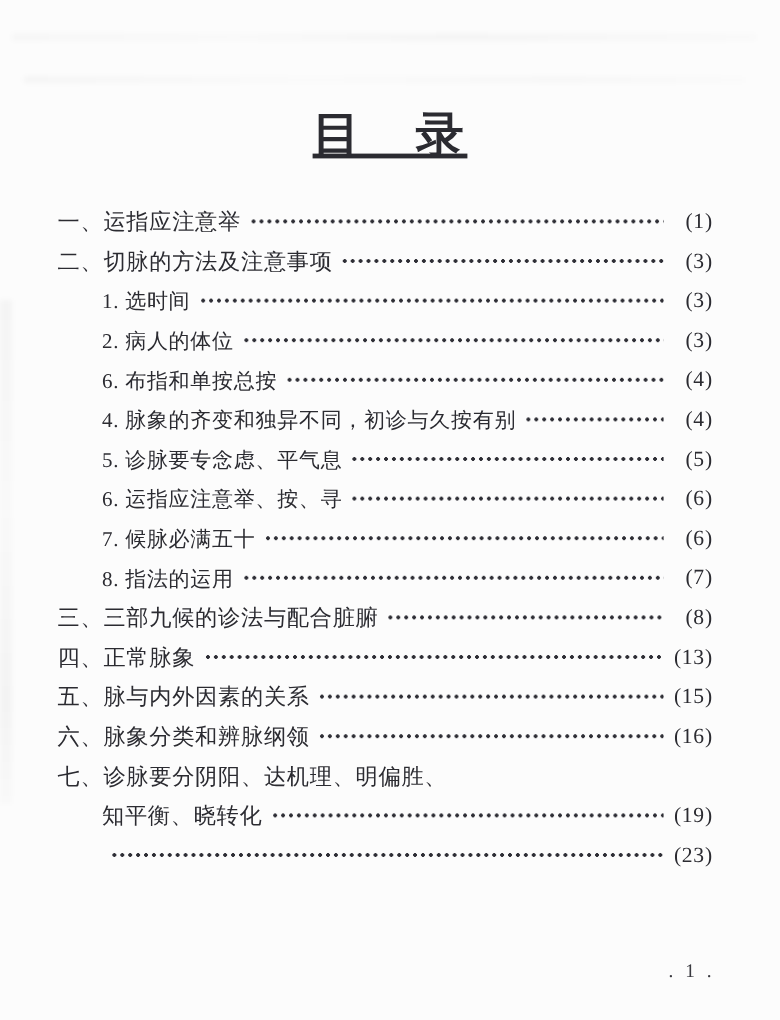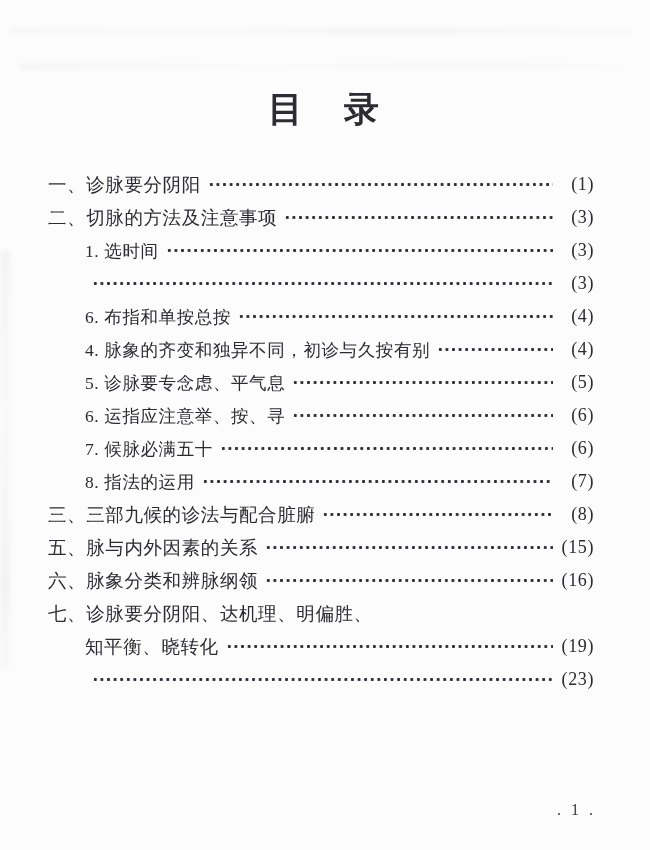--- a/index.html
+++ b/index.html
@@ -33,25 +33,26 @@
   .artifact.a3 {
     left: 0; top: 250px; width: 10px; height: 420px;
     background: linear-gradient(180deg, rgba(0,0,0,0.03), rgba(0,0,0,0.01) 40%, rgba(0,0,0,0.035) 80%, rgba(0,0,0,0.01));
   }
   .doc-title {
     position: absolute;
     top: 91px;
     left: 0;
     width: 100%;
     text-align: center;
-    font-size: 35px;
+    font-size: 40px;
     font-weight: bold;
     letter-spacing: 3px;
     line-height: 1.1;
     white-space: pre;
+    text-decoration: underline;
   }
   .toc {
     position: absolute;
     top: 168px;
     left: 48px;
     right: 56px;
   }
   .toc-row {
     height: 33px;
     display: flex;
@@ -103,38 +104,39 @@
 
   <div class="artifact a1"></div>
   <div class="artifact a2"></div>
   <div class="artifact a3"></div>
 
   <div class="doc-title">目　录</div>
 
   <div class="toc">
 
     <div class="toc-row main">
-      <span class="toc-label">一、诊脉要分阴阳</span>
+      <span class="toc-label">一、运指应注意举</span>
       <span class="toc-leader"></span>
       <span class="toc-page">(1)</span>
     </div>
 
     <div class="toc-row main">
       <span class="toc-label">二、切脉的方法及注意事项</span>
       <span class="toc-leader"></span>
       <span class="toc-page">(3)</span>
     </div>
 
     <div class="toc-row sub">
       <span class="toc-label">1. 选时间</span>
       <span class="toc-leader"></span>
       <span class="toc-page">(3)</span>
     </div>
 
     <div class="toc-row sub">
+      <span class="toc-label">2. 病人的体位</span>
       <span class="toc-leader"></span>
       <span class="toc-page">(3)</span>
     </div>
 
     <div class="toc-row sub">
       <span class="toc-label">6. 布指和单按总按</span>
       <span class="toc-leader"></span>
       <span class="toc-page">(4)</span>
     </div>
 
@@ -167,20 +169,25 @@
       <span class="toc-leader"></span>
       <span class="toc-page">(7)</span>
     </div>
 
     <div class="toc-row main">
       <span class="toc-label">三、三部九候的诊法与配合脏腑</span>
       <span class="toc-leader"></span>
       <span class="toc-page">(8)</span>
     </div>
 
+    <div class="toc-row main">
+      <span class="toc-label">四、正常脉象</span>
+      <span class="toc-leader"></span>
+      <span class="toc-page">(13)</span>
+    </div>
 
     <div class="toc-row main">
       <span class="toc-label">五、脉与内外因素的关系</span>
       <span class="toc-leader"></span>
       <span class="toc-page">(15)</span>
     </div>
 
     <div class="toc-row main">
       <span class="toc-label">六、脉象分类和辨脉纲领</span>
       <span class="toc-leader"></span>

